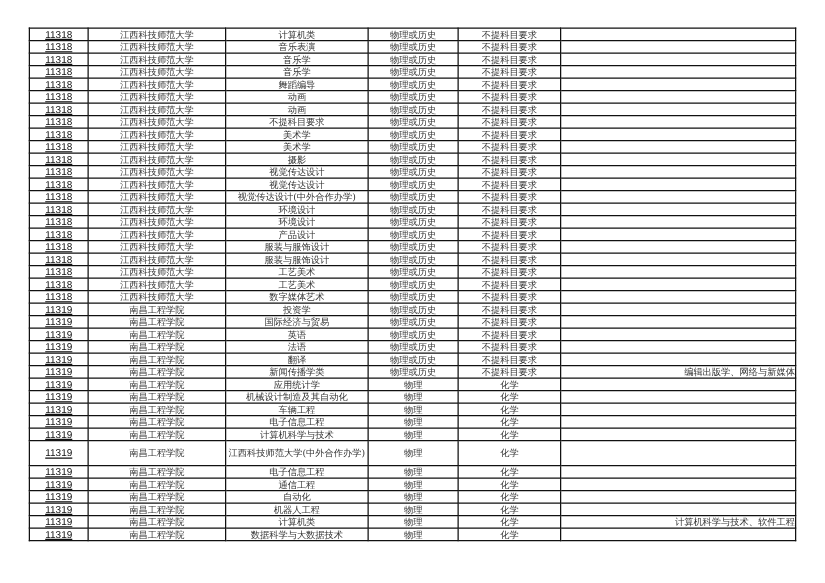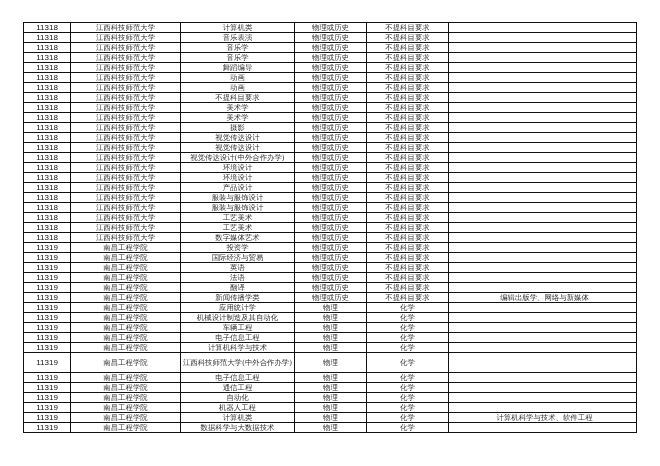--- a/index.html
+++ b/index.html
@@ -16,23 +16,23 @@
     height: 9px;
     padding: 0;
     font-size: 7.4px;
     line-height: 9px;
     text-align: center;
     white-space: nowrap;
     overflow: hidden;
   }
   table.grid td.code {
     font-family: "Liberation Sans", "DejaVu Sans", sans-serif;
-    font-size: 8px; color: #111;
+    font-size: 8px; color: #111; text-decoration: underline;
   }
-  table.grid td.note { text-align: center; padding-left: 4px; }
+  table.grid td.note { text-align: right; padding-left: 4px; }
   table.grid tr.tall td { height: 19px; white-space: normal; line-height: 9px; }
   col.c1 { width: 47px; } col.c2 { width: 110px; } col.c3 { width: 114px; }
   col.c4 { width: 72px; } col.c5 { width: 82px; } col.c6 { width: 188px; }
 </style>
 </head>
 <body>
 
 <table class="grid">
   <colgroup>
     <col class="c1">

